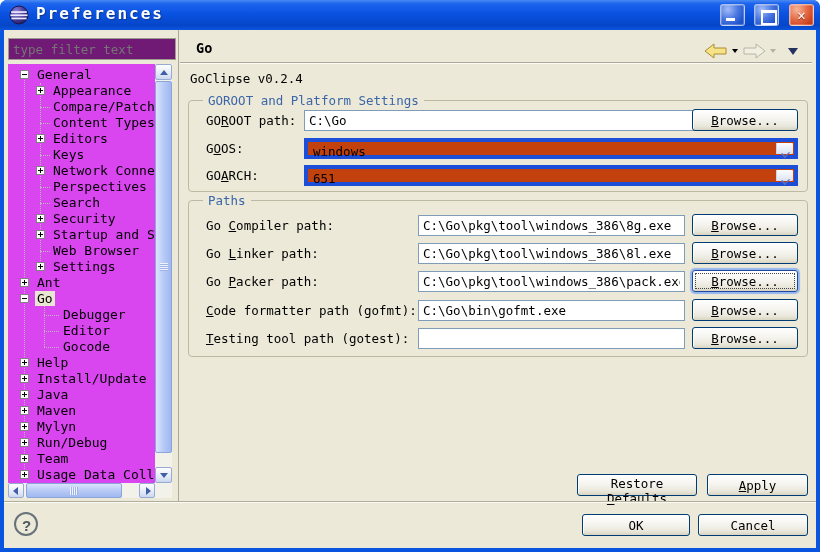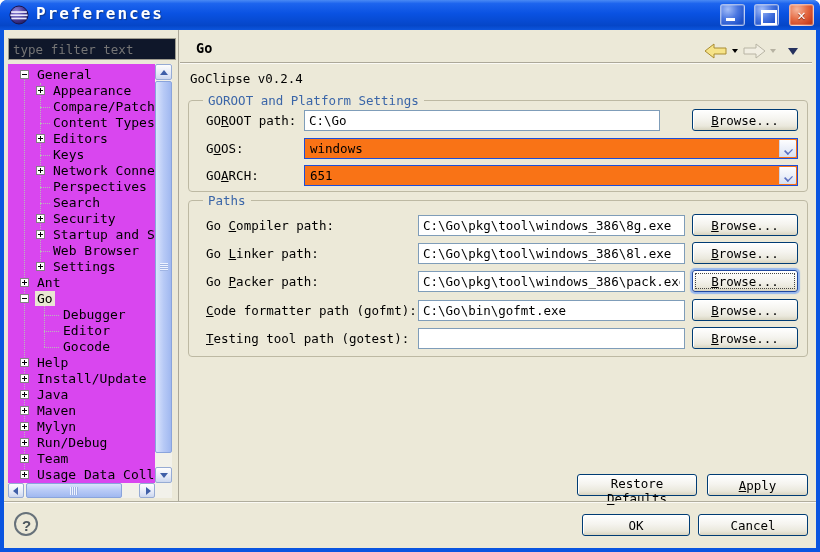--- a/index.html
+++ b/index.html
@@ -16,21 +16,21 @@
   .wbtn{position:relative;display:inline-block;width:25px;height:22px;border-radius:3px;margin-left:2px;
         border:1px solid rgba(255,255,255,.6);box-shadow:inset 0 0 0 1px rgba(255,255,255,.22);vertical-align:top;cursor:default;}
   .wbtn.blue{background:radial-gradient(circle at 30% 22%,#a3bdf8 0%,#4a76e0 45%,#2154cc 78%,#1a48b6 100%);}
   .wbtn.red{background:radial-gradient(circle at 30% 22%,#f6b59c 0%,#e56c45 45%,#cd4221 78%,#b03517 100%);}
   .wbtn .x{display:block;text-align:center;color:#fff;font-weight:bold;font-size:14px;line-height:20px;text-shadow:0 1px 1px #7c2410;}
   .wbtn.min::after{content:"";position:absolute;left:5px;bottom:4px;width:9px;height:3px;background:#fff;}
   .wbtn.max::after{content:"";position:absolute;left:6px;top:5px;width:12px;height:10px;border:2px solid #fff;border-top-width:3px;}
   
   .dbody{position:absolute;left:4px;right:4px;top:30px;bottom:4px;background:#ECE9D8;}
   
-  .filter{position:absolute;left:4px;top:8px;width:168px;height:22px;border:1px solid #9e9c8f;background:#0f172a;
+  .filter{position:absolute;left:4px;top:8px;width:168px;height:22px;border:1px solid #9e9c8f;background:#701a75;
           font:12.5px "DejaVu Sans Mono","Liberation Mono",monospace;color:#8e8e8e;padding:8px 4px;}
   .tree{position:absolute;left:4px;top:34px;width:164px;height:434px;background:#d946ef;overflow:hidden;}
   .tree-rows{position:absolute;left:0;top:0;right:17px;bottom:15px;overflow:hidden;}
   .chain{position:absolute;width:0;border-left:1px dotted #b9b9b9;}
   #c0{left:16px;top:11px;height:400px;}
   #c1{left:32px;top:19px;height:184px;}
   #c2{left:36px;top:235px;height:48px;}
   .trow{position:absolute;left:0;width:220px;height:16px;font-size:13px;line-height:15px;white-space:nowrap;}
   .expander{position:absolute;top:3px;width:9px;height:9px;border:1px solid #848284;background:#fff;}
   .d0 .expander{left:12px}.d1 .expander{left:28px}
@@ -76,21 +76,21 @@
   .g1{top:70px;height:92px;}
   .g2{top:170px;height:157px;}
   .gtitle{position:absolute;top:-8px;left:14px;background:#ECE9D8;padding:0 5px;color:#3b66a8;}
   .flabel{position:absolute;height:21px;line-height:21px;white-space:nowrap;}
   .xp-field{position:absolute;height:21px;border:1px solid #7F9DB9;background:#fff;padding:1px 4px;
             font:12.5px "DejaVu Sans Mono","Liberation Mono",monospace;}
   .xp-btn{position:absolute;height:22px;border:1px solid #003C74;border-radius:3px;cursor:default;
           background:linear-gradient(180deg,#ffffff 0%,#f5f4ef 45%,#eae8dc 80%,#d8d4c0 100%);
           font:12.5px "DejaVu Sans Mono","Liberation Mono",monospace;box-shadow:inset 1px 1px 0 #fff;}
   .xp-btn.focused{border-color:#1f48a0;box-shadow:0 0 1px 2px #96b7ee,inset 1px 1px 0 #fff;outline:1px dotted #444;outline-offset:-4px;}
-  .combo{position:absolute;height:21px;border:1px solid #1d4ed8;background:#f97316;}
+  .combo{position:absolute;height:21px;border:4px solid #1d4ed8;background:#c2410c;}
   .combo .txt{position:absolute;left:5px;top:1px;line-height:17px;}
   .combo .abtn{position:absolute;right:1px;top:1px;bottom:1px;width:17px;border-left:1px solid #ccd4ea;border-radius:0 1px 1px 0;
           background:linear-gradient(180deg,#fdfdfe,#e8edf8 60%,#d8e0f2);}
   .combo .abtn::after{content:"";position:absolute;left:4px;top:6px;width:7px;height:7px;
           border-left:2px solid #5a6fc0;border-bottom:2px solid #5a6fc0;transform:rotate(-45deg) scale(.8,.6);}
   .prow{position:absolute;left:184px;width:620px;height:23px;}
   .prow .plabel{position:absolute;left:18px;height:21px;line-height:21px;white-space:nowrap;}
   .prow .pfield{left:230px;top:0;width:267px;}
   .prow .browse{left:504px;top:-1px;width:106px;}
   
@@ -274,21 +274,21 @@
       <i class="tri big"></i>
     </div>
     <div class="hline"></div>
 
     <div class="version">GoClipse v0.2.4</div>
 
     <div class="group g1">
       <span class="gtitle">GOROOT and Platform Settings</span>
     </div>
     <span class="flabel" style="left:202px;top:80px">GO<u>R</u>OOT path:</span>
-    <input class="xp-field" style="left: 300px; top: 80px; width: 356px;" value="C:\Go">
+    <input class="xp-field" style="left: 300px; top: 80px; width: 412px;" value="C:\Go">
     <button class="xp-btn" style="left:688px;top:79px;width:106px"><u>B</u>rowse...</button>
 
     <span class="flabel" style="left:202px;top:108px">G<u>O</u>OS:</span>
     <div class="combo" style="left:300px;top:108px;width:494px">
       <span class="txt">windows</span>
       <span class="abtn"></span>
     </div>
 
     <span class="flabel" style="left:202px;top:135px">GO<u>A</u>RCH:</span>
     <div class="combo" style="left:300px;top:135px;width:494px">

